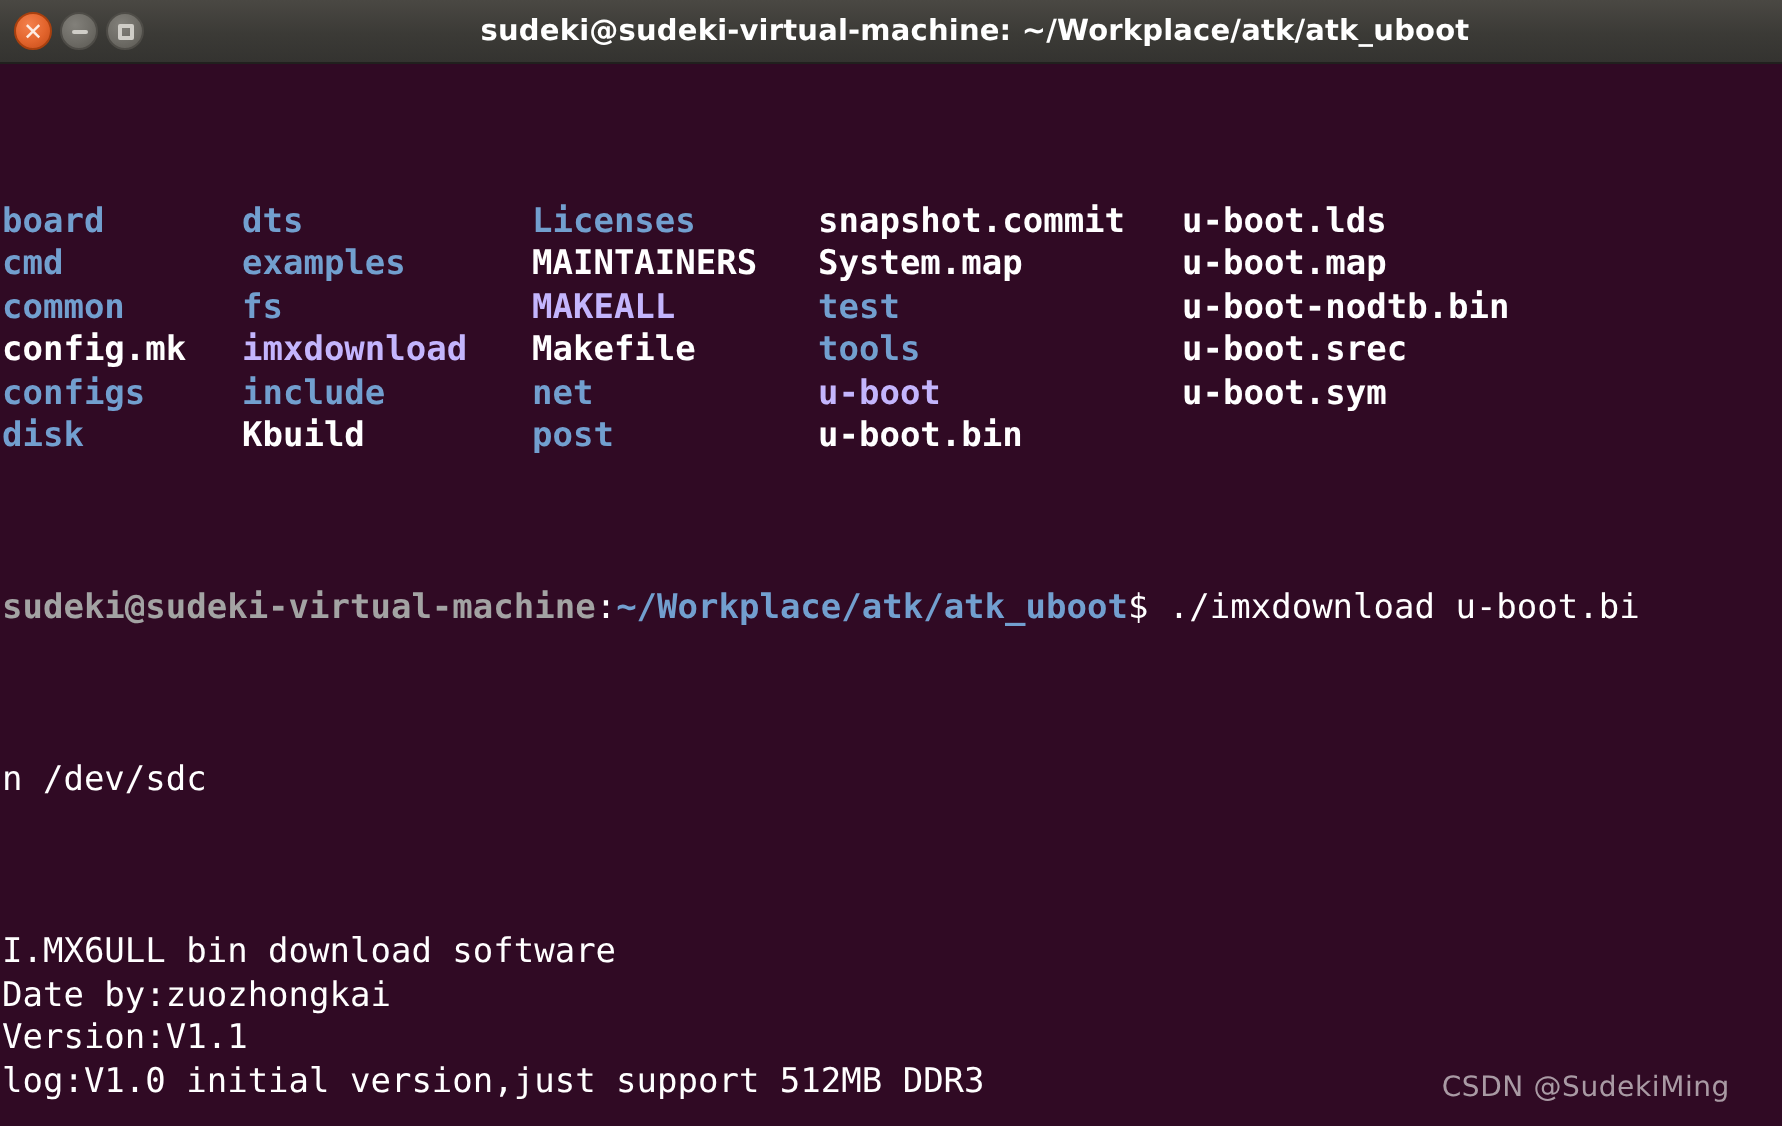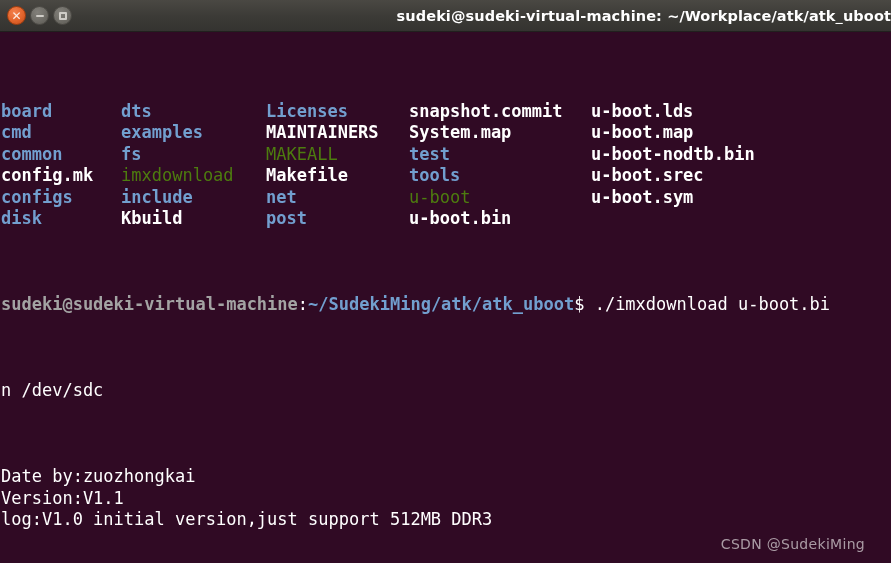--- a/index.html
+++ b/index.html
@@ -69,21 +69,21 @@
   .wbtn .glyph-max {
     display: block;
     width: 8px;
     height: 8px;
     border: 2px solid #cfcdc7;
     border-radius: 1px;
     box-sizing: border-box;
   }
   #title-text {
     flex: 1;
-    text-align: right;
+    text-align: center;
     padding-left: 12px;
     font-family: "DejaVu Sans", sans-serif;
     font-size: 14.5px;
     font-weight: bold;
     color: #ffffff;
     letter-spacing: 0.1px;
     white-space: nowrap;
     overflow: hidden;
   }
   
@@ -107,21 +107,21 @@
     height: 21.5px;
     position: relative;
   }
   .lscell {
     position: absolute;
     top: 0;
     white-space: pre;
     font-weight: bold;
   }
   .dir   { color: #729fcf; font-weight: bold; }
-  .exe   { color: #4d7c0f; font-weight: normal; }
+  .exe   { color: #c4b5fd; font-weight: bold; }
   .plain { color: #ffffff; }
   .usr   { color: #a3a3a3; font-weight: bold; }
   .path  { color: #729fcf; font-weight: bold; }
   .punct { color: #ffffff; }
   #watermark {
     position: absolute;
     right: 26px;
     bottom: 11px;
     font-family: "DejaVu Sans", sans-serif;
     font-size: 14px;
@@ -145,24 +145,24 @@
         <span class="glyph-max"></span>
       </div>
     </div>
     <div id="title-text">sudeki@sudeki-virtual-machine: ~/Workplace/atk/atk_uboot</div>
   </div>
 
   <div id="terminal">
 
     <div id="ls-listing"><div class="ls-row"><span class="lscell dir" style="left: 0px;">board</span><span class="lscell dir" style="left: 120px;">dts</span><span class="lscell dir" style="left: 265px;">Licenses</span><span class="lscell plain" style="left: 408px;">snapshot.commit</span><span class="lscell plain" style="left: 590px;">u-boot.lds</span></div><div class="ls-row"><span class="lscell dir" style="left: 0px;">cmd</span><span class="lscell dir" style="left: 120px;">examples</span><span class="lscell plain" style="left: 265px;">MAINTAINERS</span><span class="lscell plain" style="left: 408px;">System.map</span><span class="lscell plain" style="left: 590px;">u-boot.map</span></div><div class="ls-row"><span class="lscell dir" style="left: 0px;">common</span><span class="lscell dir" style="left: 120px;">fs</span><span class="lscell exe" style="left: 265px;">MAKEALL</span><span class="lscell dir" style="left: 408px;">test</span><span class="lscell plain" style="left: 590px;">u-boot-nodtb.bin</span></div><div class="ls-row"><span class="lscell plain" style="left: 0px;">config.mk</span><span class="lscell exe" style="left: 120px;">imxdownload</span><span class="lscell plain" style="left: 265px;">Makefile</span><span class="lscell dir" style="left: 408px;">tools</span><span class="lscell plain" style="left: 590px;">u-boot.srec</span></div><div class="ls-row"><span class="lscell dir" style="left: 0px;">configs</span><span class="lscell dir" style="left: 120px;">include</span><span class="lscell dir" style="left: 265px;">net</span><span class="lscell exe" style="left: 408px;">u-boot</span><span class="lscell plain" style="left: 590px;">u-boot.sym</span></div><div class="ls-row"><span class="lscell dir" style="left: 0px;">disk</span><span class="lscell plain" style="left: 120px;">Kbuild</span><span class="lscell dir" style="left: 265px;">post</span><span class="lscell plain" style="left: 408px;">u-boot.bin</span></div></div>
 
-    <div class="row"><span class="usr">sudeki@sudeki-virtual-machine</span><span class="punct">:</span><span class="path">~/SudekiMing/atk/atk_uboot</span><span class="punct">$</span><span class="plain"> ./imxdownload u-boot.bi</span></div>
+    <div class="row"><span class="usr">sudeki@sudeki-virtual-machine</span><span class="punct">:</span><span class="path">~/Workplace/atk/atk_uboot</span><span class="punct">$</span><span class="plain"> ./imxdownload u-boot.bi</span></div>
 
     <div class="row">n /dev/sdc</div>
 
-    <div id="output-lines"><div class="row plain">Date by:zuozhongkai</div><div class="row plain">Version:V1.1</div><div class="row plain">log:V1.0 initial version,just support 512MB DDR3</div></div>
+    <div id="output-lines"><div class="row plain">I.MX6ULL bin download software</div><div class="row plain">Date by:zuozhongkai</div><div class="row plain">Version:V1.1</div><div class="row plain">log:V1.0 initial version,just support 512MB DDR3</div></div>
 
     
 
   </div>
 
   <div id="watermark">CSDN @SudekiMing</div>
 </div>
 
 </body></html>

